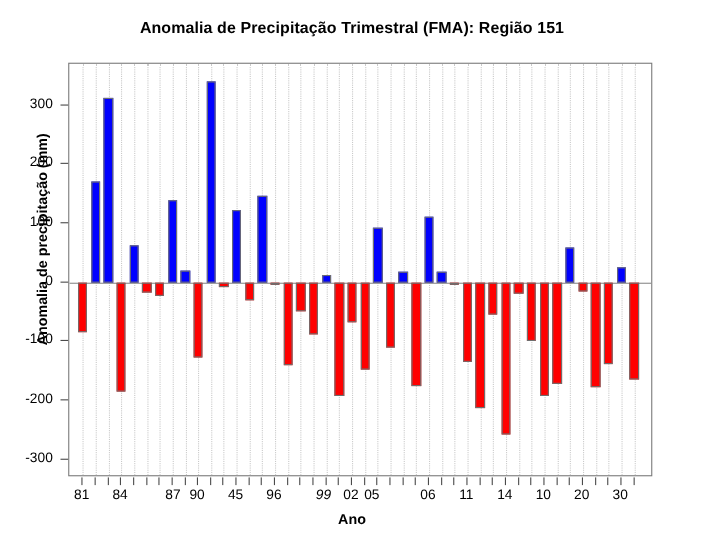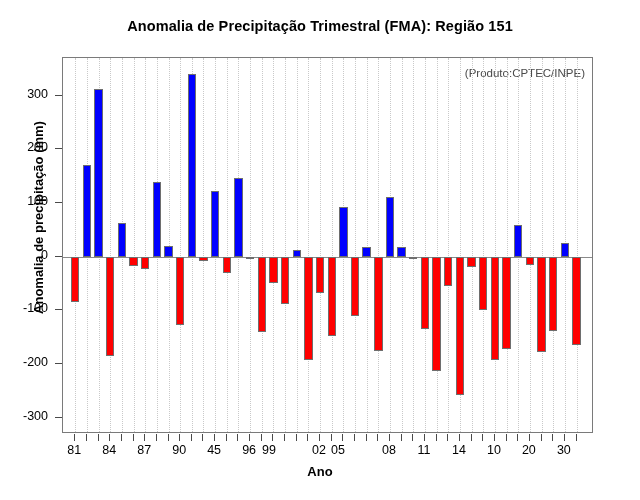--- a/index.html
+++ b/index.html
@@ -138,21 +138,20 @@
   }
 </style>
 </head>
 <body>
 
 <div id="chart-root">
 
   <div class="chart-title">Anomalia de Precipitação Trimestral (FMA): Região 151</div>
 
   <div class="plot-frame" id="plot-frame">
-    <div class="annot">(Produto:CPTEC/INPE)</div>
   <div class="grid-line" style="left: 12.24px;"></div>
       <div class="grid-line" style="left: 23.9px;"></div>
       <div class="grid-line" style="left: 35.56px;"></div>
       <div class="grid-line" style="left: 47.21px;"></div>
       <div class="grid-line" style="left: 58.87px;"></div>
       <div class="grid-line" style="left: 70.53px;"></div>
       <div class="grid-line" style="left: 82.19px;"></div>
       <div class="grid-line" style="left: 93.84px;"></div>
       <div class="grid-line" style="left: 105.5px;"></div>
       <div class="grid-line" style="left: 117.16px;"></div>
@@ -256,49 +255,49 @@
     <div class="y-tick-label" style="top: 86.6px;">300</div>
     <div class="x-tick-mark" style="left: 74.24px;"></div>
     <div class="x-tick-label" style="left: 74.24px;">81</div>
     <div class="x-tick-mark" style="left: 85.9px;"></div>
     <div class="x-tick-mark" style="left: 97.56px;"></div>
     <div class="x-tick-mark" style="left: 109.21px;"></div>
     <div class="x-tick-label" style="left: 109.21px;">84</div>
     <div class="x-tick-mark" style="left: 120.87px;"></div>
     <div class="x-tick-mark" style="left: 132.53px;"></div>
     <div class="x-tick-mark" style="left: 144.19px;"></div>
-    <div class="x-tick-label" style="left: 144.19px;">87</div>
+    <div class="x-tick-label" style="left: 144.19px; text-align: right;">87</div>
     <div class="x-tick-mark" style="left: 155.84px;"></div>
     <div class="x-tick-mark" style="left: 167.5px;"></div>
     <div class="x-tick-mark" style="left: 179.16px;"></div>
     <div class="x-tick-label" style="left: 179.16px;">90</div>
     <div class="x-tick-mark" style="left: 190.82px;"></div>
     <div class="x-tick-mark" style="left: 202.47px;"></div>
     <div class="x-tick-mark" style="left: 214.13px;"></div>
     <div class="x-tick-label" style="left: 214.13px;">45</div>
     <div class="x-tick-mark" style="left: 225.79px;"></div>
     <div class="x-tick-mark" style="left: 237.45px;"></div>
     <div class="x-tick-mark" style="left: 249.1px;"></div>
     <div class="x-tick-label" style="left: 249.1px;">96</div>
     <div class="x-tick-mark" style="left: 260.76px;"></div>
     <div class="x-tick-mark" style="left: 272.42px;"></div>
     <div class="x-tick-mark" style="left: 284.08px;"></div>
-    <div class="x-tick-label" style="left: 269px;">99</div>
+    <div class="x-tick-label" style="left: 294px; font-style: italic;">99</div>
     <div class="x-tick-mark" style="left: 295.73px;"></div>
     <div class="x-tick-mark" style="left: 307.39px;"></div>
     <div class="x-tick-mark" style="left: 319.05px;"></div>
     <div class="x-tick-label" style="left: 319.05px;">02</div>
     <div class="x-tick-mark" style="left: 330.71px;"></div>
     <div class="x-tick-mark" style="left: 342.36px;"></div>
     <div class="x-tick-mark" style="left: 354.02px;"></div>
     <div class="x-tick-label" style="left: 338px;">05</div>
     <div class="x-tick-mark" style="left: 365.68px;"></div>
     <div class="x-tick-mark" style="left: 377.34px;"></div>
     <div class="x-tick-mark" style="left: 388.99px;"></div>
-    <div class="x-tick-label" style="left: 388.99px;">08</div>
+    <div class="x-tick-label" style="left: 388.99px;">06</div>
     <div class="x-tick-mark" style="left: 400.65px;"></div>
     <div class="x-tick-mark" style="left: 412.31px;"></div>
     <div class="x-tick-mark" style="left: 423.97px;"></div>
     <div class="x-tick-label" style="left: 423.97px;">11</div>
     <div class="x-tick-mark" style="left: 435.62px;"></div>
     <div class="x-tick-mark" style="left: 447.28px;"></div>
     <div class="x-tick-mark" style="left: 458.94px;"></div>
     <div class="x-tick-label" style="left: 458.94px;">14</div>
     <div class="x-tick-mark" style="left: 470.6px;"></div>
     <div class="x-tick-mark" style="left: 482.25px;"></div>

